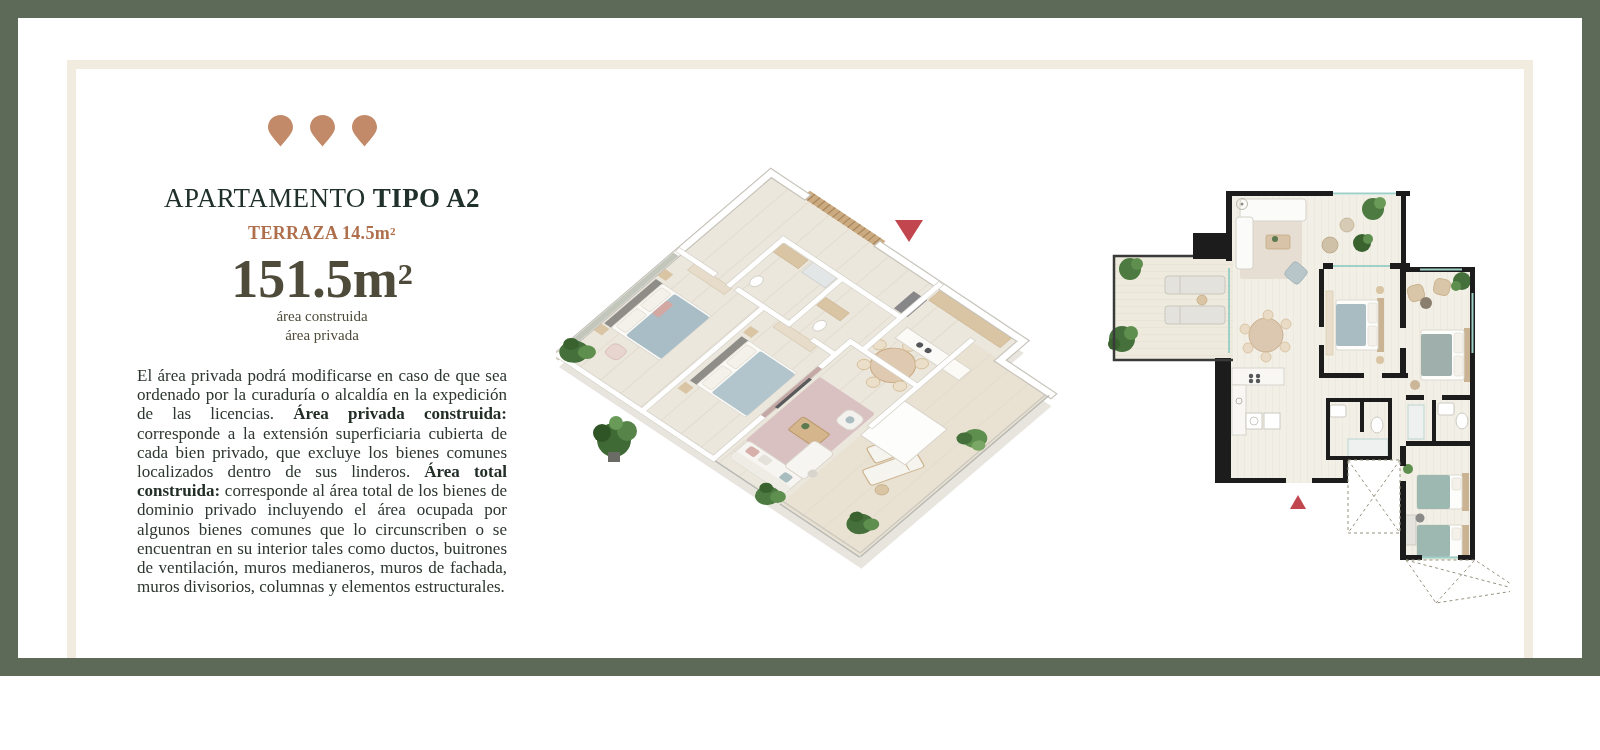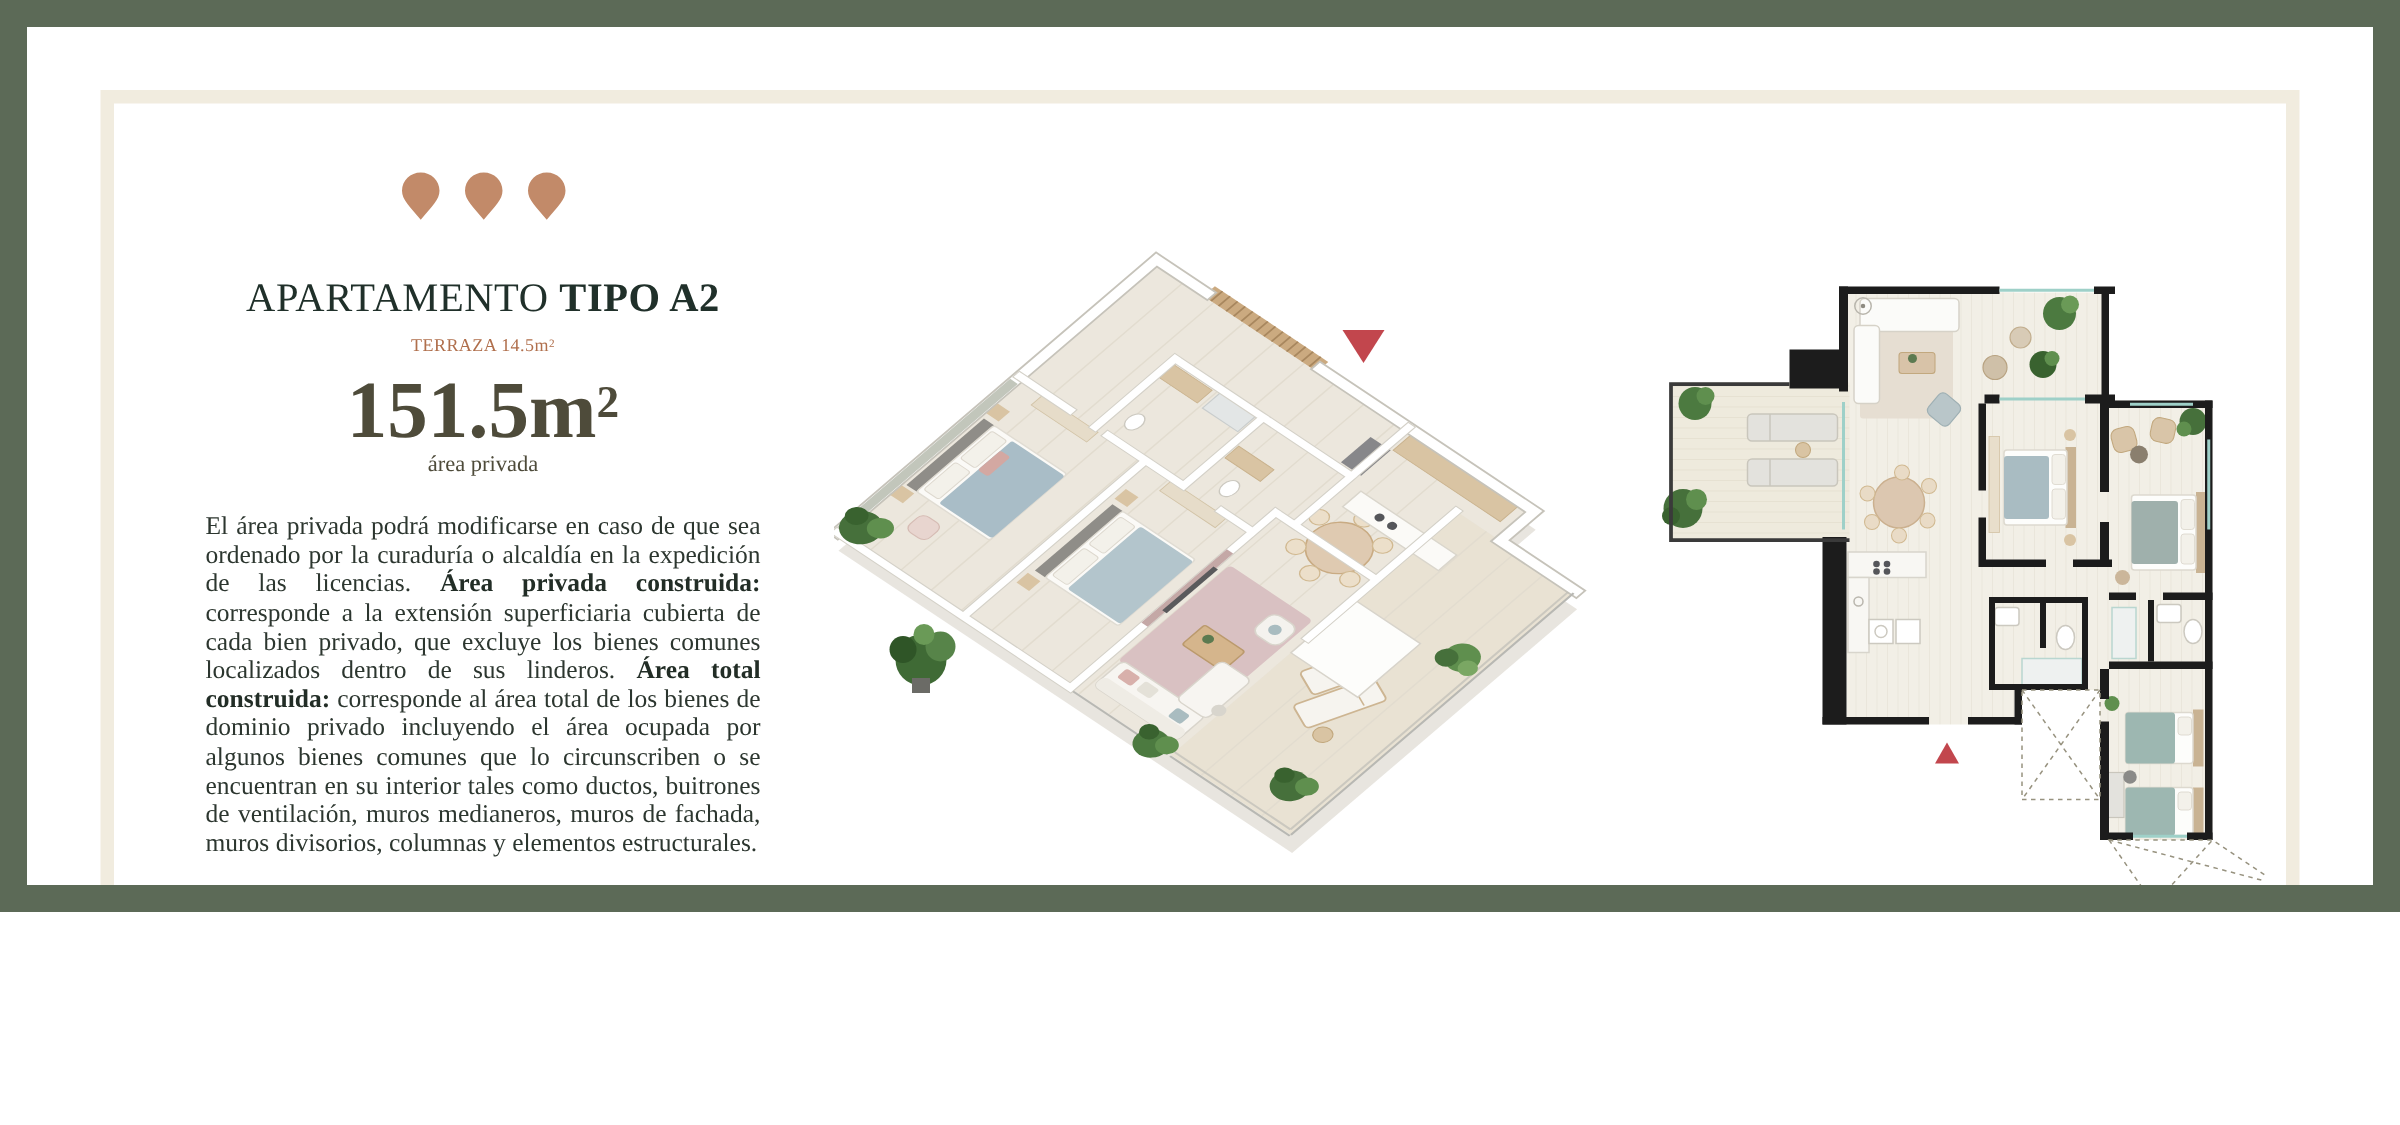--- a/index.html
+++ b/index.html
@@ -1,31 +1,31 @@
 <!DOCTYPE html>
 <html><head>
 <meta charset="utf-8">
 <style>
   html,body{margin:0;padding:0;background:#ffffff;}
   .canvas{
-    position:relative;width:1600px;height:608px;box-sizing:border-box;
+    position:relative;width:1600px;height:676px;box-sizing:border-box;
     background:#ffffff;border:18px solid #5c6a57;overflow:hidden;
     font-family:"Liberation Serif","DejaVu Serif",serif;
   }
   .inner-frame{
     position:absolute;left:49px;top:42px;width:1466px;height:632px;
     box-sizing:border-box;border:9px solid #f1ecdf;pointer-events:none;
   }
   
   .left-panel{position:absolute;left:119px;top:78px;width:370px;text-align:center;color:#20302a;}
   .pins{display:flex;justify-content:center;gap:15px;margin-top:18px;}
   .pins svg{display:block;}
   .title{margin-top:35px;font-size:27px;letter-spacing:0.4px;color:#20302a;white-space:nowrap;}
   .title .bold{font-weight:700;}
-  .terrace{margin-top:9px;font-size:12px;font-weight:400;color:#b06f4c;letter-spacing:0.3px;}
+  .terrace{margin-top:9px;font-size:18px;font-weight:700;color:#b06f4c;letter-spacing:0.3px;}
   .metric{margin-top:8px;font-size:54px;line-height:1.0;font-weight:700;color:#4e4b3a;}
   .metric .sup{font-size:0.56em;position:relative;top:-0.42em;}
   .terrace .sup{font-size:0.62em;position:relative;top:-0.35em;}
   .metric-label{margin-top:2px;font-size:15px;color:#4e4b3a;}
   .metric2{margin-top:22px;}
   .disclaimer{
     margin-top:22px;text-align:justify;font-size:17px;line-height:1.13;
     color:#2c362f;width:370px;
   }
   .disclaimer .b{font-weight:700;color:#222d26;}
@@ -51,20 +51,21 @@
       <svg width="27" height="34" viewBox="0 0 27 34">
         <path d="M13.5 1 C20.4 1 26 6.4 26 13.1 C26 19 21 23.5 13.5 32.5 C6 23.5 1 19 1 13.1 C1 6.4 6.6 1 13.5 1 Z" fill="#c28a69"></path>
       </svg>
     </div>
 
     <div class="title"><span>APARTAMENTO</span> <span class="bold">TIPO A2</span></div>
 
     <div class="terrace"><span>TERRAZA 14.5m</span><span class="sup">2</span></div>
 
     <div class="metric"><span>151.5m</span><span class="sup">2</span></div>
+    <div class="metric-label">área construida</div>
 
     <div class="metric-label">área privada</div>
 
     <div class="disclaimer"><span>El área privada podrá modificarse en caso de que sea ordenado por la curaduría o alcaldía en la expedición de las licencias. </span><span class="b">Área privada construida:</span><span> corresponde a la extensión superficiaria cubierta de cada bien privado, que excluye los bienes comunes localizados dentro de sus linderos. </span><span class="b">Área total construida:</span><span> corresponde al área total de los bienes de dominio privado incluyendo el área ocupada por algunos bienes comunes que lo circunscriben o se encuentran en su interior tales como ductos, buitrones de ventilación, muros medianeros, muros de fachada, muros divisorios, columnas y elementos estructurales.</span></div>
   </div>
 
   <svg class="iso-plan" viewBox="0 0 522 470">
 
     <polygon points="339,72 367,72 353,94" fill="#c2464d"></polygon>
 

